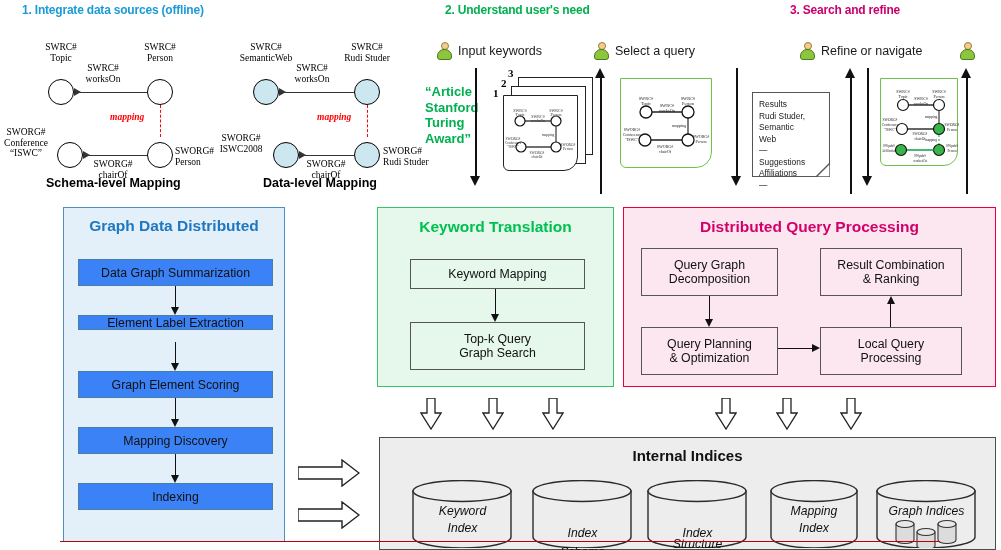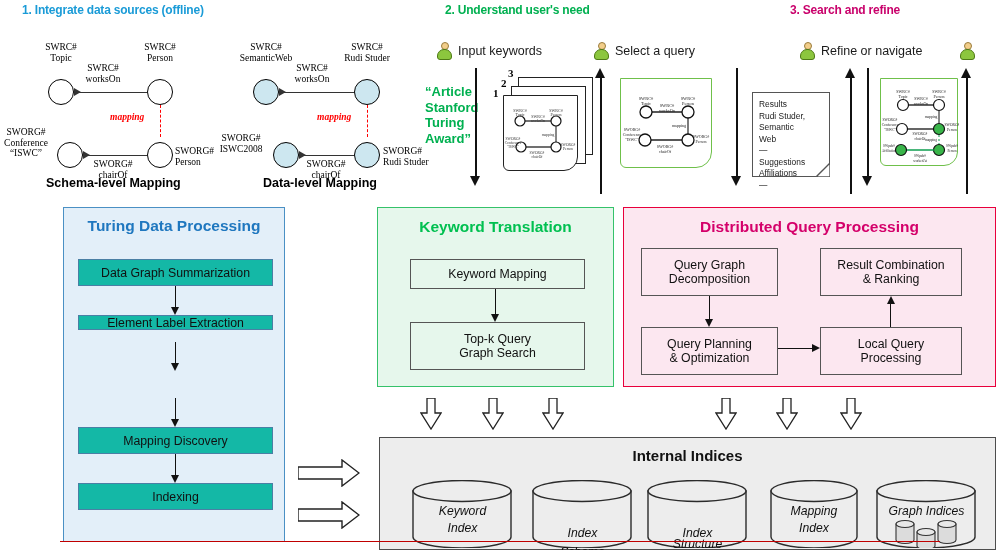--- a/index.html
+++ b/index.html
@@ -133,21 +133,21 @@
   }
   .panel-blue { background: #E3EFF9; border: 1.4px solid #4A90C4; }
   .panel-blue .panel-title { color: #1F77BF; }
   .panel-green { background: #E6F7EC; border: 1.4px solid #35C26A; }
   .panel-green .panel-title { color: #00C050; }
   .panel-pink { background: #FCE7F0; border: 1.4px solid #E8003C; }
   .panel-pink .panel-title { color: #D4006A; }
 
   .pbox {
     position: absolute;
-    background: #14b8a6;
+    background: #3b82f6;
     border: 1.2px solid #4A7FA5;
     display: flex; align-items: center; justify-content: center;
     text-align: center;
     font-size: 12.3px; color: #111; line-height: 14px;
   }
   .pbox.plain { background: #E6F7EC; border: 1.3px solid #555; }
   .pbox.pinkbox { background: #FCE7F0; border: 1.3px solid #555; }
 
   .sarrow { position: absolute; }
   .sarrow .shaft { position: absolute; left: 1px; top: 0; width: 0; border-left: 1.8px solid #111; }
@@ -416,31 +416,32 @@
       <text x="8" y="68" font-size="3.4" text-anchor="middle" fill="#222" font-family="serif">SWpub#</text>
       <text x="8" y="73" font-size="3.4" text-anchor="middle" fill="#222" font-family="serif">Affiliation</text>
       <text x="39" y="78" font-size="3.4" text-anchor="middle" fill="#222" font-family="serif">SWpub#</text>
       <text x="39" y="83" font-size="3.4" text-anchor="middle" fill="#222" font-family="serif">workedAt</text>
       <text x="71" y="68" font-size="3.4" text-anchor="middle" fill="#222" font-family="serif">SWpub#</text>
       <text x="71" y="73" font-size="3.4" text-anchor="middle" fill="#222" font-family="serif">Person</text>
     </svg>
   </div>
 
   <div class="panel panel-blue" style="left:63px;top:207px;width:222px;height:335px;">
-    <div class="panel-title" style="top:9px;">Turing Data Processing</div>
+    <div class="panel-title" style="top:9px;">Graph Data Distributed</div>
     <div class="pbox" style="left:14px;top:51px;width:195px;height:27px;">Data Graph Summarization</div>
     <div class="sarrow" style="left:110px;top:78px;width:6px;height:29px;">
         <div class="shaft" style="height:21px;"></div>
         <div class="head"></div>
       </div>
     <div class="pbox" style="left:14px;top:107px;width:195px;height:15px;">Element Label Extraction</div>
     <div class="sarrow" style="left:110px;top:134px;width:6px;height:29px;">
         <div class="shaft" style="height:21px;"></div>
         <div class="head"></div>
       </div>
+    <div class="pbox" style="left:14px;top:163px;width:195px;height:27px;">Graph Element Scoring</div>
     <div class="sarrow" style="left:110px;top:190px;width:6px;height:29px;">
         <div class="shaft" style="height:21px;"></div>
         <div class="head"></div>
       </div>
     <div class="pbox" style="left:14px;top:219px;width:195px;height:27px;">Mapping Discovery</div>
     <div class="sarrow" style="left:110px;top:246px;width:6px;height:29px;">
         <div class="shaft" style="height:21px;"></div>
         <div class="head"></div>
       </div>
     <div class="pbox" style="left:14px;top:275px;width:195px;height:27px;">Indexing</div>

